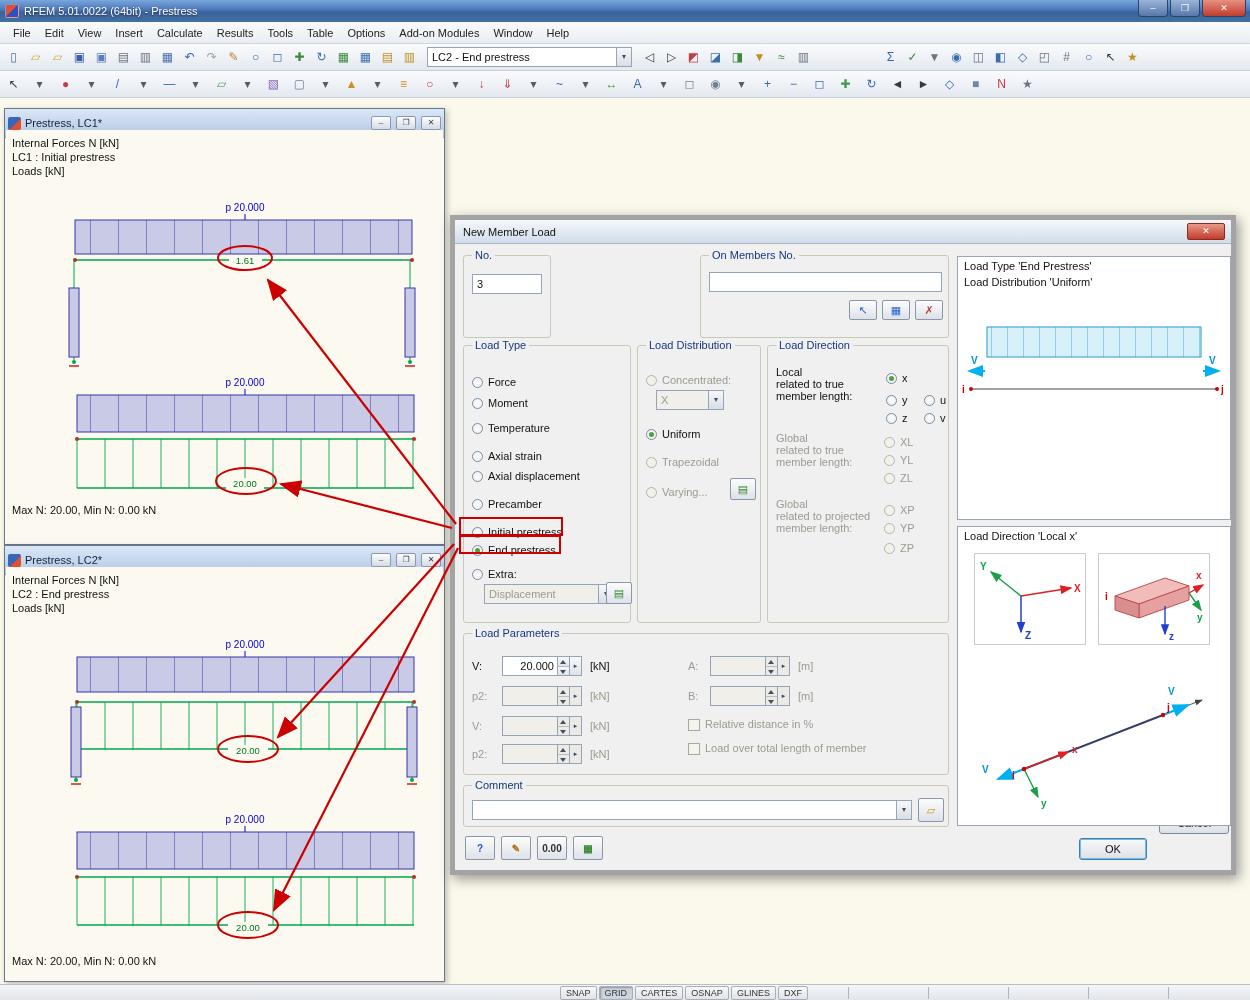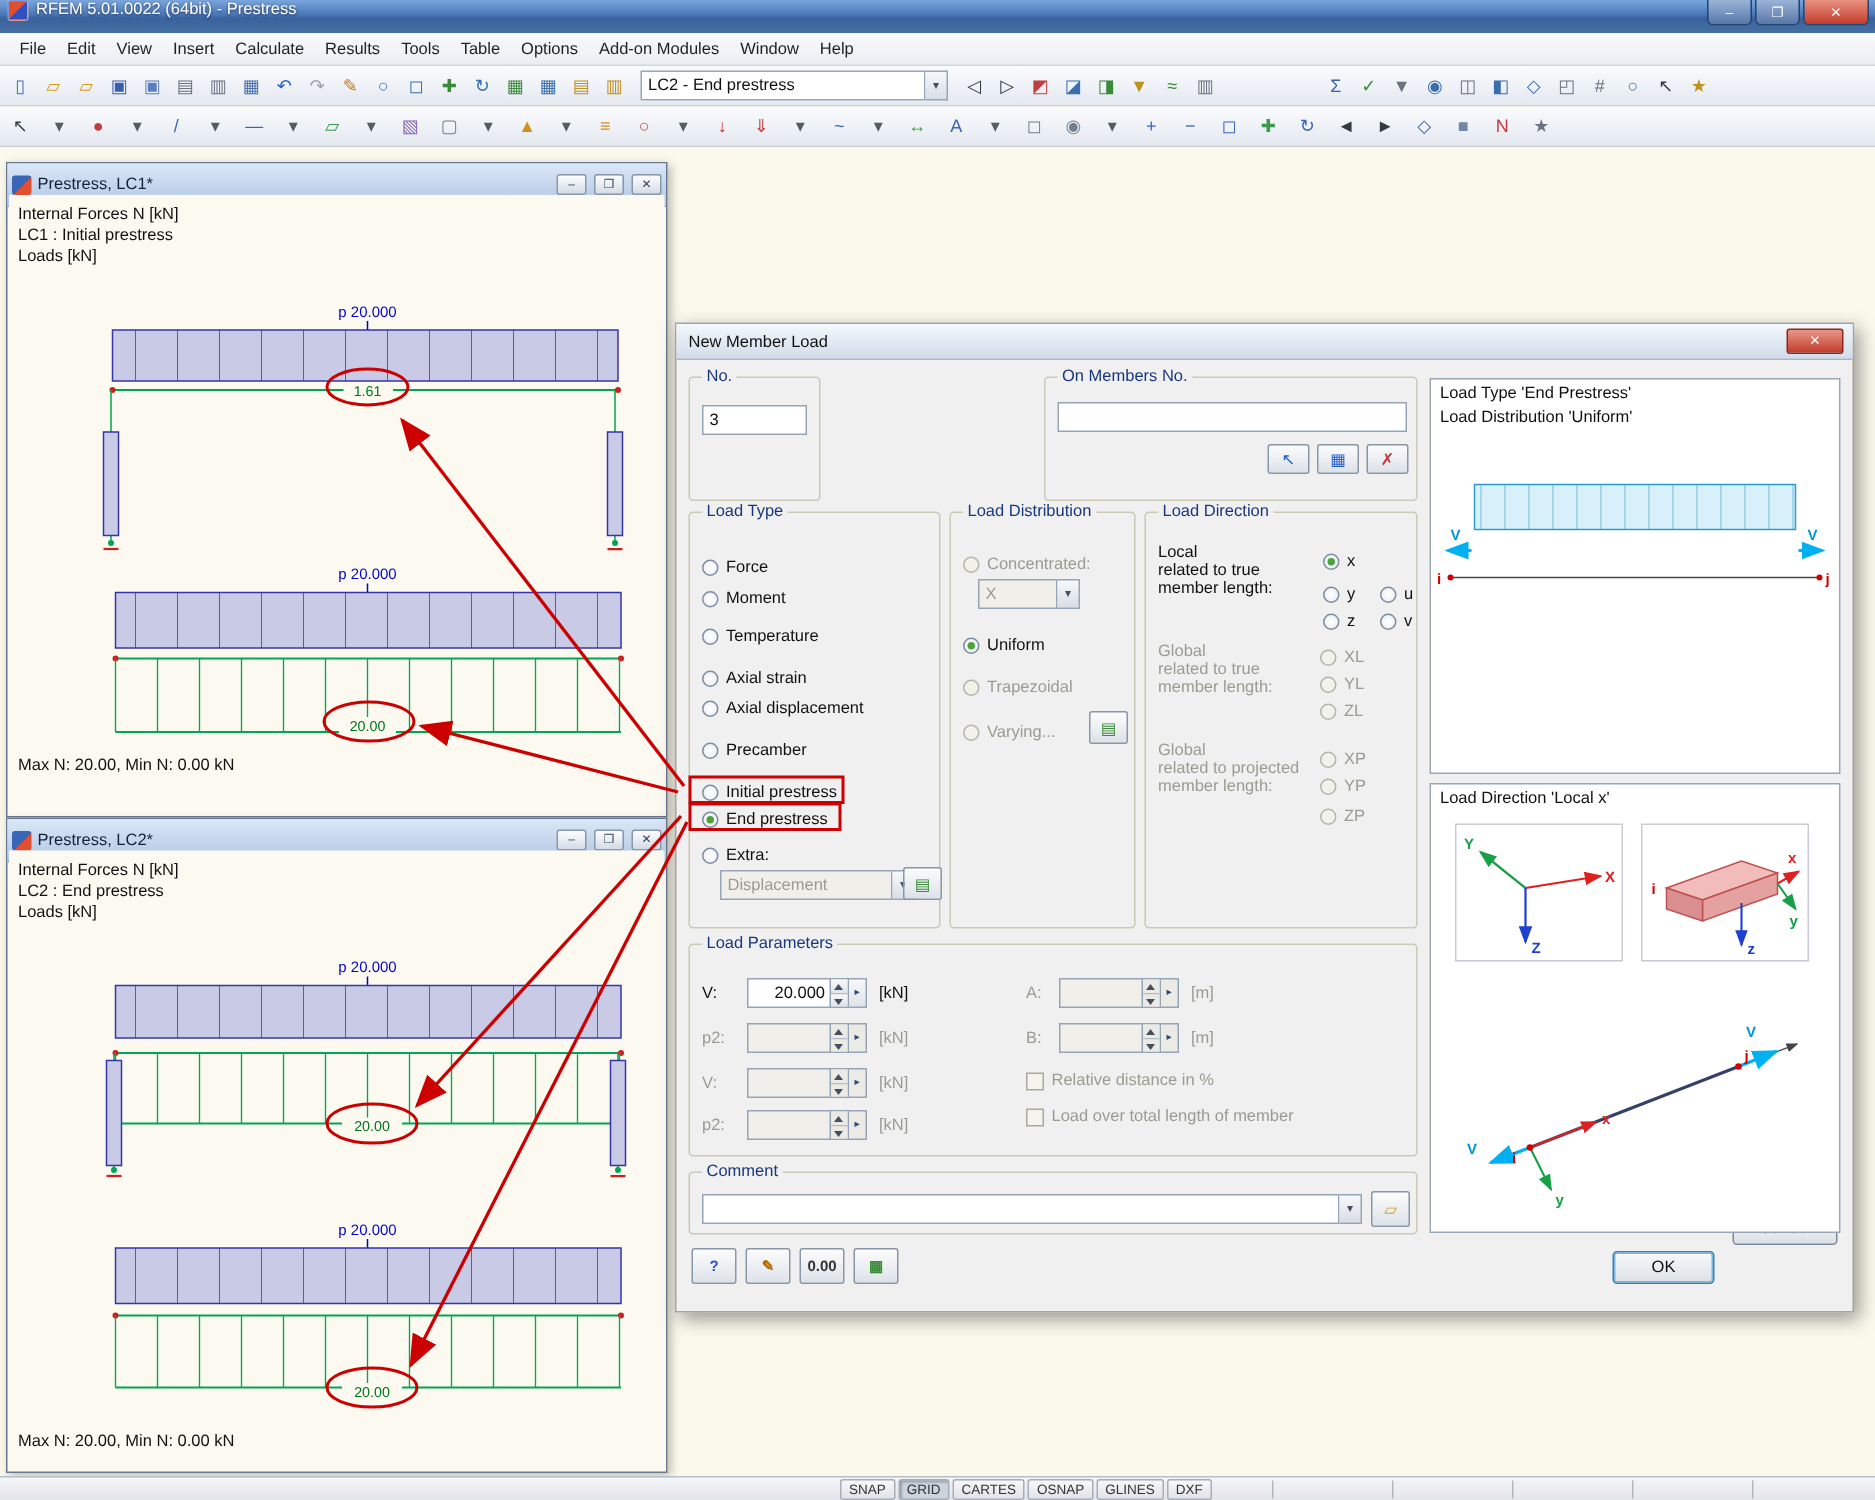--- a/index.html
+++ b/index.html
@@ -1,20 +1,20 @@
 <!DOCTYPE html>
 <html><head>
 <meta charset="utf-8">
 <style>
 *{margin:0;padding:0;box-sizing:border-box}
 body{font-family:"Liberation Sans",sans-serif;background:#555}
 #stage{position:relative;width:1250px;height:1000px;overflow:hidden;background:#fbf8ec;font-size:11px;color:#111}
 svg{font-family:"Liberation Sans",sans-serif}
 
-.titlebar{position:absolute;top:0;left:0;right:0;height:22px;background:linear-gradient(#7aa6dd,#4a76b8 45%,#3a62a0 55%,#44709f);display:flex;align-items:flex-start;z-index:20}
+.titlebar{position:absolute;top:0;left:0;right:0;height:22px;background:linear-gradient(#7aa6dd,#4a76b8 45%,#3a62a0 55%,#44709f);display:flex;align-items:center;z-index:20}
 .appicon{width:14px;height:14px;background:linear-gradient(135deg,#e05030 50%,#3050c0 50%);border:1px solid rgba(255,255,255,.4);border-radius:2px;margin:0 5px;flex:none}
 .apptitle{color:#fff;text-shadow:0 1px 2px rgba(0,0,0,.6);font-size:11px}
 .wctrl{position:absolute;right:4px;top:0;display:flex}
 .wbtn{width:30px;height:17px;display:flex;align-items:center;justify-content:center;color:#fff;font-size:9px;border:1px solid #24466e;border-top:none;background:linear-gradient(#9ab4d8,#5878a8);border-radius:0 0 4px 4px;margin-left:2px}
 .wbtn.close{background:linear-gradient(#e89080,#c23c2c);width:44px}
 
 .menubar{position:absolute;top:22px;left:0;right:0;height:22px;background:linear-gradient(#fafbfc,#e9edf3);border-bottom:1px solid #cfd5dd;display:flex;align-items:center;padding:0 6px;z-index:20}
 .mitem{padding:3px 7px;color:#222}
 
 .toolbar{position:absolute;left:0;right:0;display:flex;align-items:center;background:linear-gradient(#fafbfd,#e4e9f0);border-bottom:1px solid #c9cfd8;z-index:20}
@@ -39,21 +39,21 @@
 .mbtn{width:20px;height:14px;border:1px solid #8a98ac;background:linear-gradient(#fdfdfd,#d5dce6);font-size:8px;line-height:12px;text-align:center;color:#345;border-radius:2px;margin-left:1px}
 .mbody{position:absolute;top:21px;left:1px;right:1px;bottom:1px;background:#fcfaf0;overflow:hidden}
 .vinfo{position:absolute;top:6px;left:6px;line-height:14px;font-size:11px}
 .vmax{position:absolute;left:6px;font-size:11px}
 #win1 .vmax{top:374px}
 #win2 .vmax{top:388px}
 .draw{position:absolute;left:0;top:0}
 .pl{fill:#0000cc;font-size:10px}
 .nv{fill:#00761c;font-size:9.5px}
 
-#dlg{position:absolute;left:450px;top:117px;width:786px;height:660px;border:1px solid #a3a3a3;background:#f0f0f0;box-shadow:3px 4px 12px rgba(0,0,0,.4);z-index:10}
+#dlg{position:absolute;left:450px;top:117px;width:786px;height:660px;border:5px solid #a3a3a3;background:#f0f0f0;box-shadow:3px 4px 12px rgba(0,0,0,.4);z-index:10}
 .dtitle{height:24px;background:linear-gradient(#f4f8fc,#d2dcea);border-bottom:1px solid #aab6c6;display:flex;align-items:center;padding:0 8px;font-size:11px;color:#111}
 .dclose{position:absolute;top:3px;right:6px;width:38px;height:17px;background:linear-gradient(#e89888,#c23c2c);border:1px solid #8a2a20;border-radius:2px;color:#fff;text-align:center;line-height:15px;font-size:9px}
 .grp{position:absolute;border:1px solid #c9c9b8;border-radius:3px}
 .gt{position:absolute;top:-7px;left:8px;background:#f0f0f0;padding:0 3px;font-size:11px;color:#17377e;white-space:nowrap}
 .opt{position:absolute;display:flex;align-items:center;gap:5px;white-space:nowrap;font-size:11px}
 .rad{width:11px;height:11px;border:1px solid #7c8da0;border-radius:50%;background:radial-gradient(#fff,#e8ecf0);position:relative;flex:none}
 .rad.on::after{content:"";position:absolute;left:2px;top:2px;width:5px;height:5px;border-radius:50%;background:#4aa43a}
 .opt.dis{color:#9b9b92}
 .opt.dis .rad{border-color:#b4b4aa;background:#f2f1ea}
 .lbl{position:absolute;font-size:11px;white-space:nowrap}

